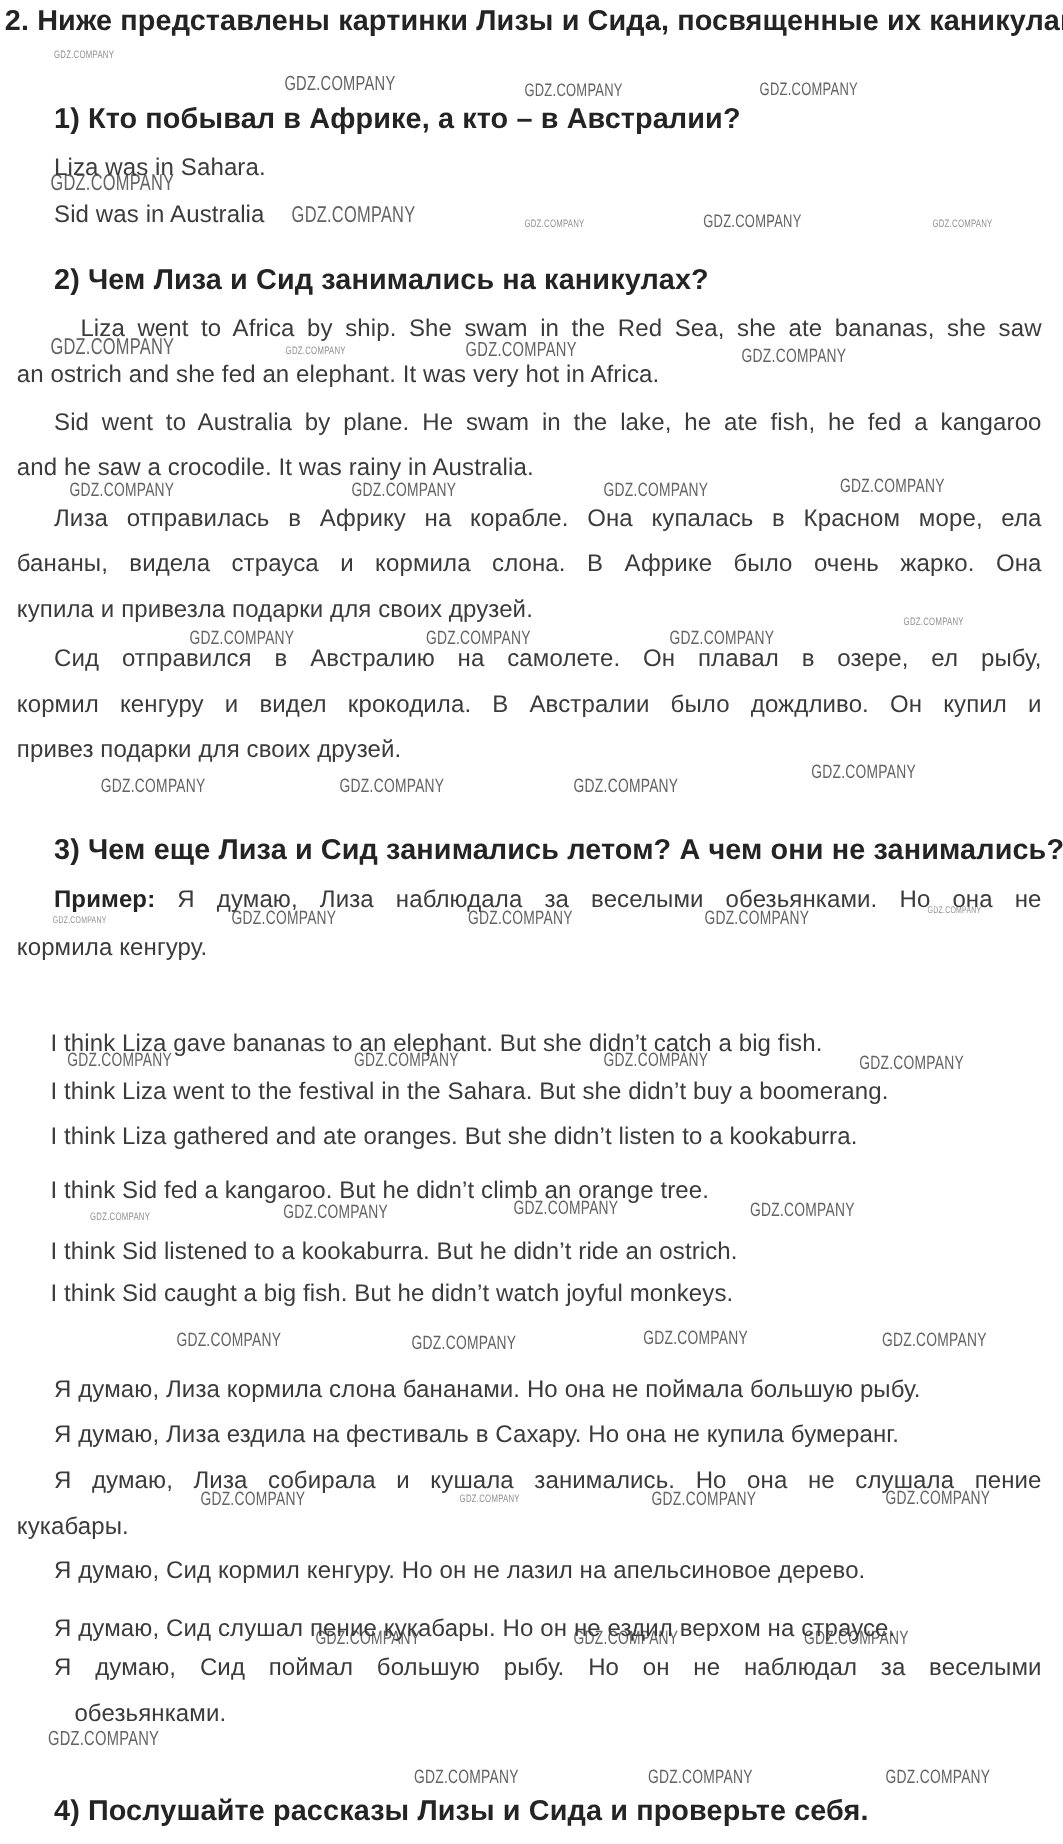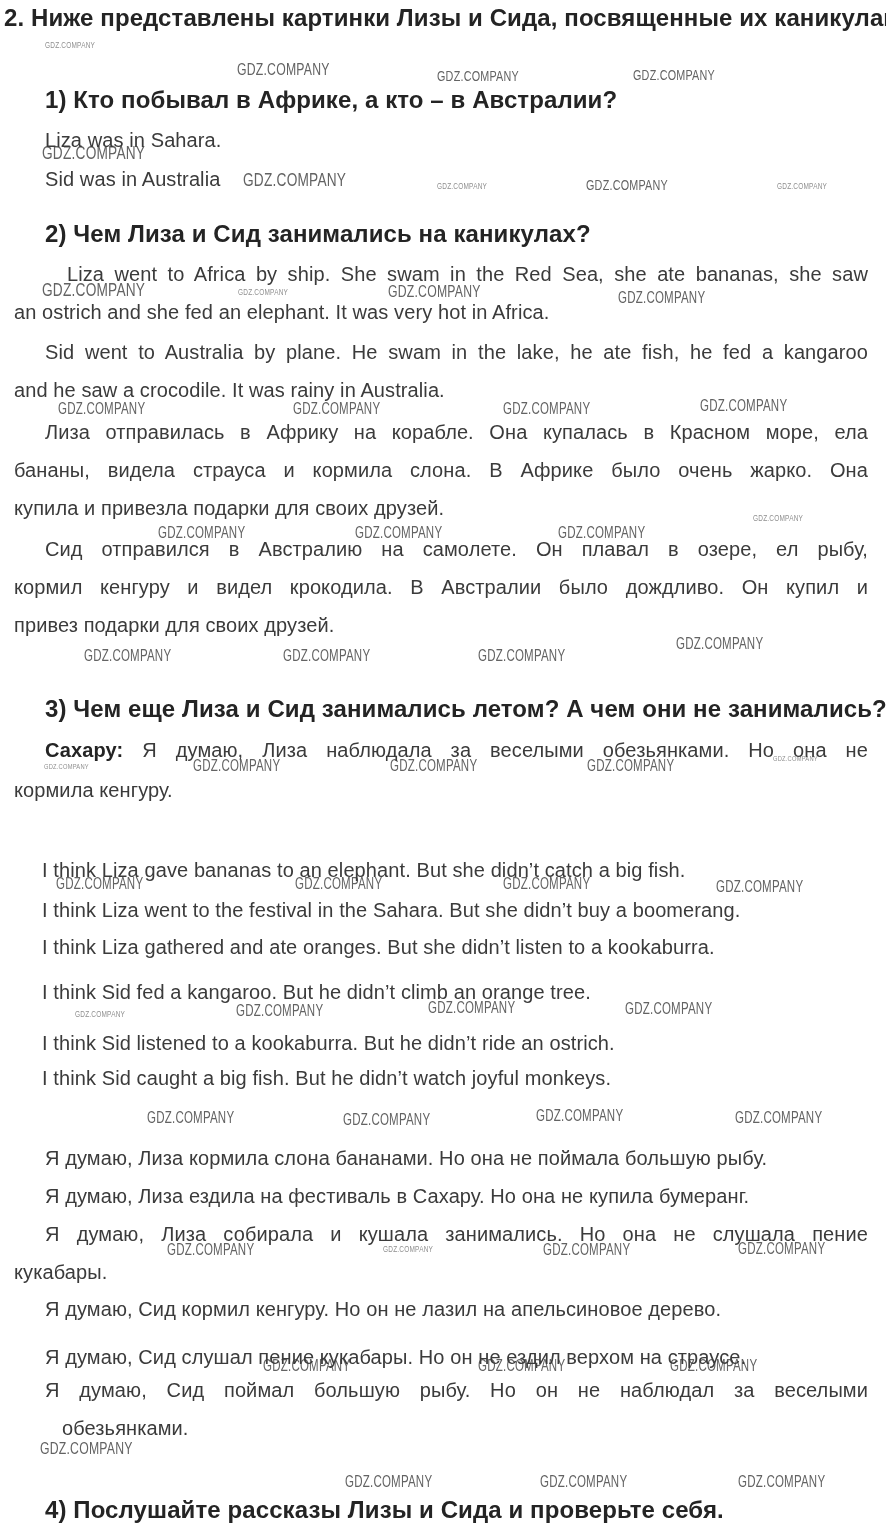--- a/index.html
+++ b/index.html
@@ -115,21 +115,21 @@
       <div class="line" style="left: 14px; top: 300px;">an ostrich and she fed an elephant. It was very hot in Africa.</div>
       <div class="line justify" style="left: 45px; top: 340px; right: 18px;">Sid went to Australia by plane. He swam in the lake, he ate fish, he fed a kangaroo</div>
       <div class="line" style="left: 14px; top: 378px;">and he saw a crocodile. It was rainy in Australia.</div>
       <div class="line justify" style="left: 45px; top: 420px; right: 18px;">Лиза отправилась в Африку на корабле. Она купалась в Красном море, ела</div>
       <div class="line justify" style="left: 14px; top: 458px; right: 18px;">бананы, видела страуса и кормила слона. В Африке было очень жарко. Она</div>
       <div class="line" style="left: 14px; top: 496px;">купила и привезла подарки для своих друзей.</div>
       <div class="line justify" style="left: 45px; top: 537px; right: 18px;">Сид отправился в Австралию на самолете. Он плавал в озере, ел рыбу,</div>
       <div class="line justify" style="left: 14px; top: 575px; right: 18px;">кормил кенгуру и видел крокодила. В Австралии было дождливо. Он купил и</div>
       <div class="line" style="left: 14px; top: 613px;">привез подарки для своих друзей.</div>
       <div class="line heading" style="left: 45px; top: 697px;">3) Чем еще Лиза и Сид занимались летом? А чем они не занимались?</div>
-      <div class="line justify" style="left: 45px; top: 738px; right: 18px;"><b>Сахару:</b> Я думаю, Лиза наблюдала за веселыми обезьянками. Но она не</div>
+      <div class="line justify" style="left: 45px; top: 738px; right: 18px;"><b>Пример:</b> Я думаю, Лиза наблюдала за веселыми обезьянками. Но она не</div>
       <div class="line" style="left: 14px; top: 778px;">кормила кенгуру.</div>
       <div class="line" style="left: 42px; top: 858px;">I think Liza gave bananas to an elephant. But she didn’t catch a big fish.</div>
       <div class="line" style="left: 42px; top: 898px;">I think Liza went to the festival in the Sahara. But she didn’t buy a boomerang.</div>
       <div class="line" style="left: 42px; top: 935px;">I think Liza gathered and ate oranges. But she didn’t listen to a kookaburra.</div>
       <div class="line" style="left: 42px; top: 980px;">I think Sid fed a kangaroo. But he didn’t climb an orange tree.</div>
       <div class="line" style="left: 42px; top: 1031px;">I think Sid listened to a kookaburra. But he didn’t ride an ostrich.</div>
       <div class="line" style="left: 42px; top: 1066px;">I think Sid caught a big fish. But he didn’t watch joyful monkeys.</div>
       <div class="line" style="left: 45px; top: 1146px;">Я думаю, Лиза кормила слона бананами. Но она не поймала большую рыбу.</div>
       <div class="line" style="left: 45px; top: 1184px;">Я думаю, Лиза ездила на фестиваль в Сахару. Но она не купила бумеранг.</div>
       <div class="line justify" style="left: 45px; top: 1222px; right: 18px;">Я думаю, Лиза собирала и кушала занимались. Но она не слушала пение</div>

